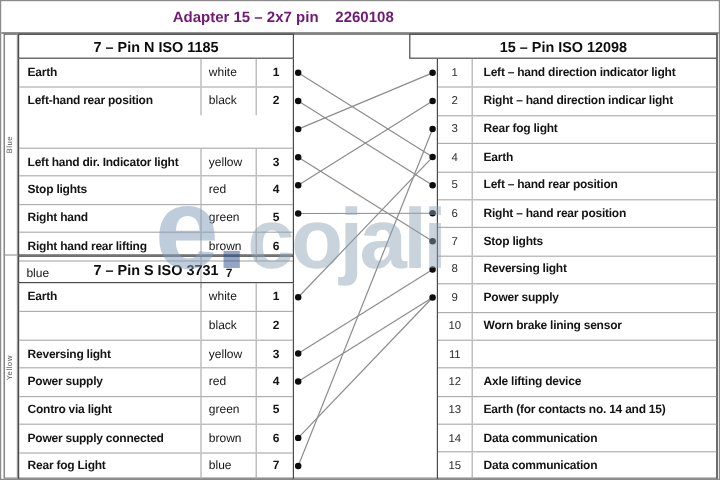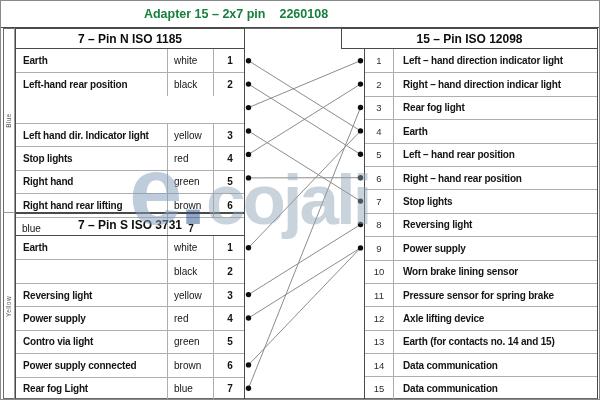--- a/index.html
+++ b/index.html
@@ -4,21 +4,21 @@
 <style>
   html,body { margin:0; padding:0; background:#e8e8e8; }
   #page {
     position:relative; width:600px; height:400px; margin:0 auto;
     background:#ffffff; border:1px solid #8a8a8a; box-sizing:border-box;
     font-family:"Liberation Sans", sans-serif; overflow:hidden; color:#141414;
   }
   .title {
     position:absolute; left:0; top:3px; width:470px; height:20px;
     display:flex; align-items:center; justify-content:center; gap:14px;
-    font-size:12.5px; font-weight:700; color:#15803d;
+    font-size:12.5px; font-weight:700; color:#701a75;
   }
   .title-rule { position:absolute; left:0; top:26px; width:600px; border-top:1px solid #4a4a4a; }
   .content-box {
     position:absolute; left:2px; top:27px; width:595px; height:371px;
     border:1px solid #6a6a6a; box-sizing:border-box;
   }
   .strip { position:absolute; left:2px; top:27px; width:12px; height:371px; }
   .strip-cell {
     position:absolute; left:0; width:12px; box-sizing:border-box;
     border-right:1px solid #9a9a9a; display:flex; align-items:center; justify-content:center;
@@ -203,21 +203,20 @@
       <div class="rrow" style="height: 23.4px;">
         <div class="cell c-rpin">9</div>
         <div class="cell c-rfn">Power supply</div>
       </div>
       <div class="rrow" style="height: 23.4px;">
         <div class="cell c-rpin">10</div>
         <div class="cell c-rfn">Worn brake lining sensor</div>
       </div>
       <div class="rrow" style="height: 23.4px;">
         <div class="cell c-rpin">11</div>
-        <div class="cell c-rfn">Pressure sensor for spring brake</div>
       </div>
       <div class="rrow" style="height: 23.4px;">
         <div class="cell c-rpin">12</div>
         <div class="cell c-rfn">Axle lifting device</div>
       </div>
       <div class="rrow" style="height: 23.4px;">
         <div class="cell c-rpin">13</div>
         <div class="cell c-rfn">Earth (for contacts no. 14 and 15)</div>
       </div>
       <div class="rrow" style="height: 23.4px;">

